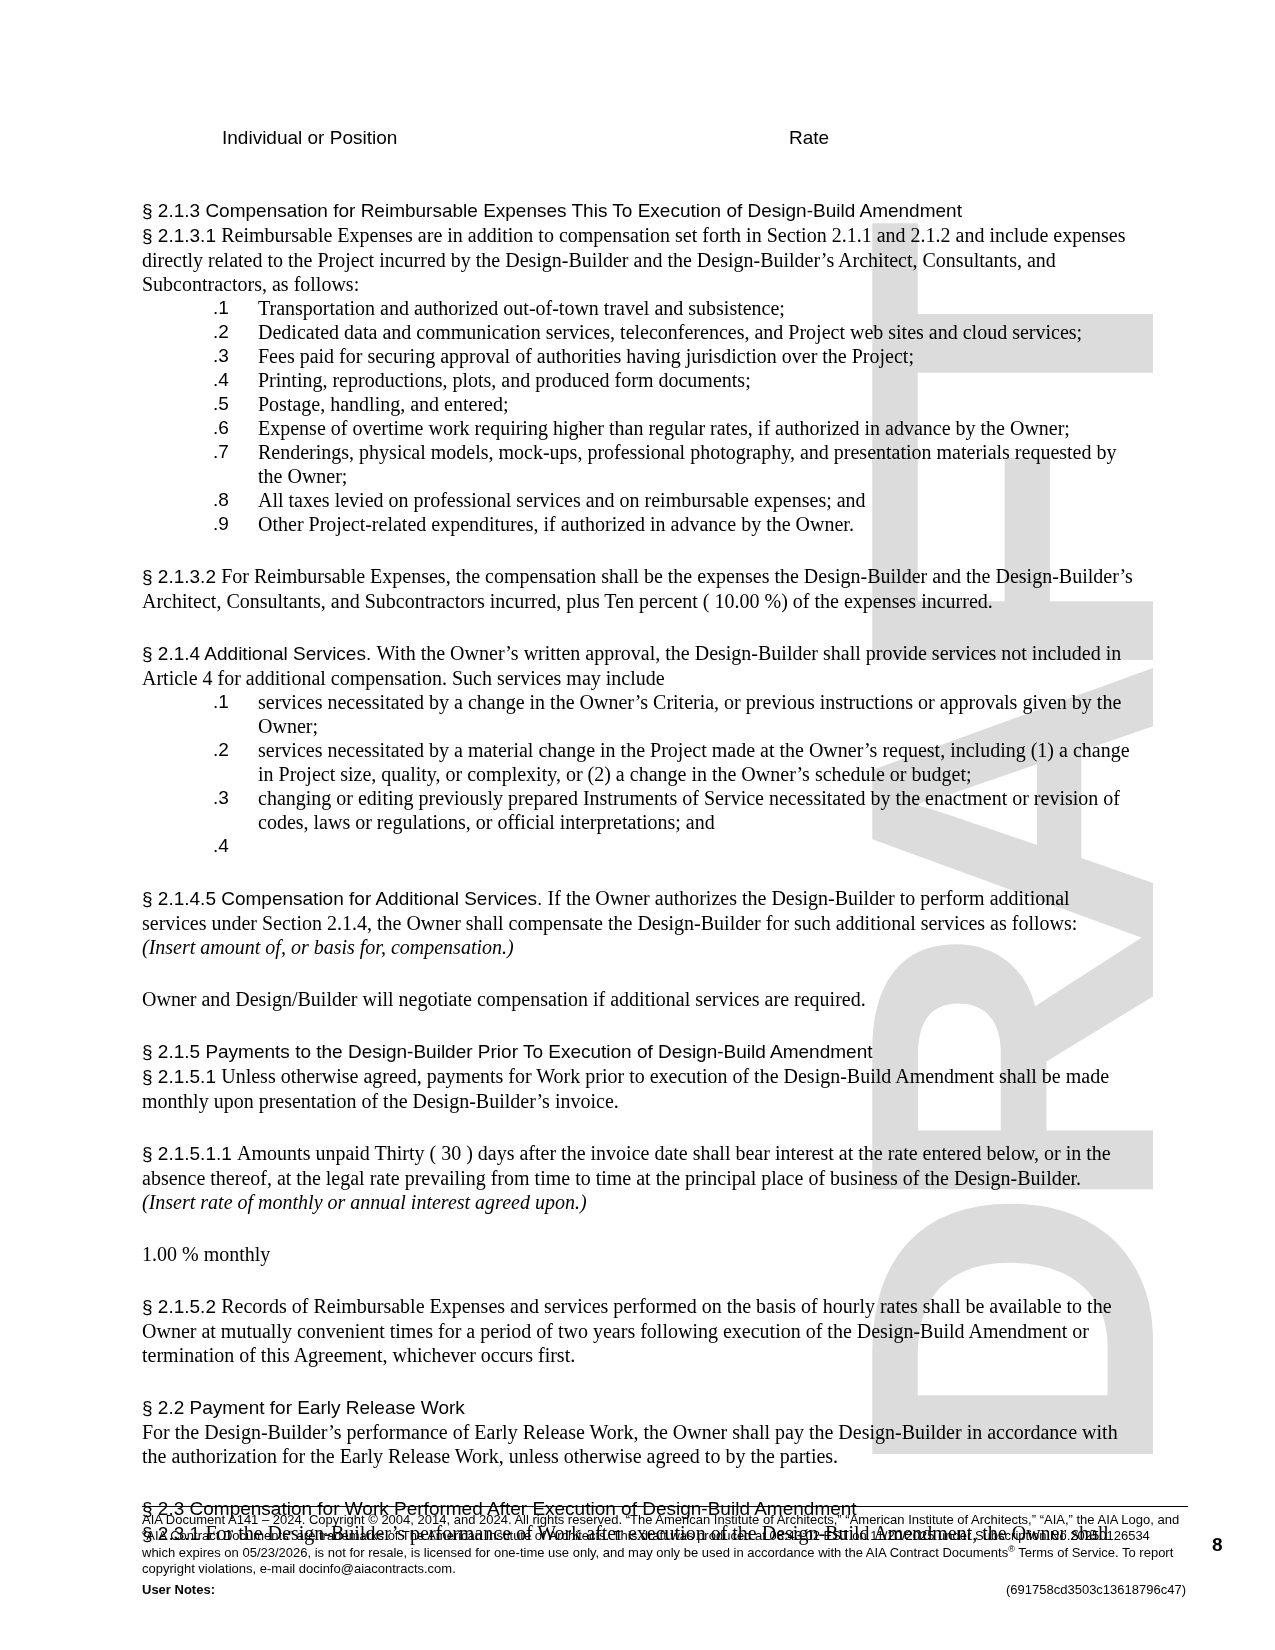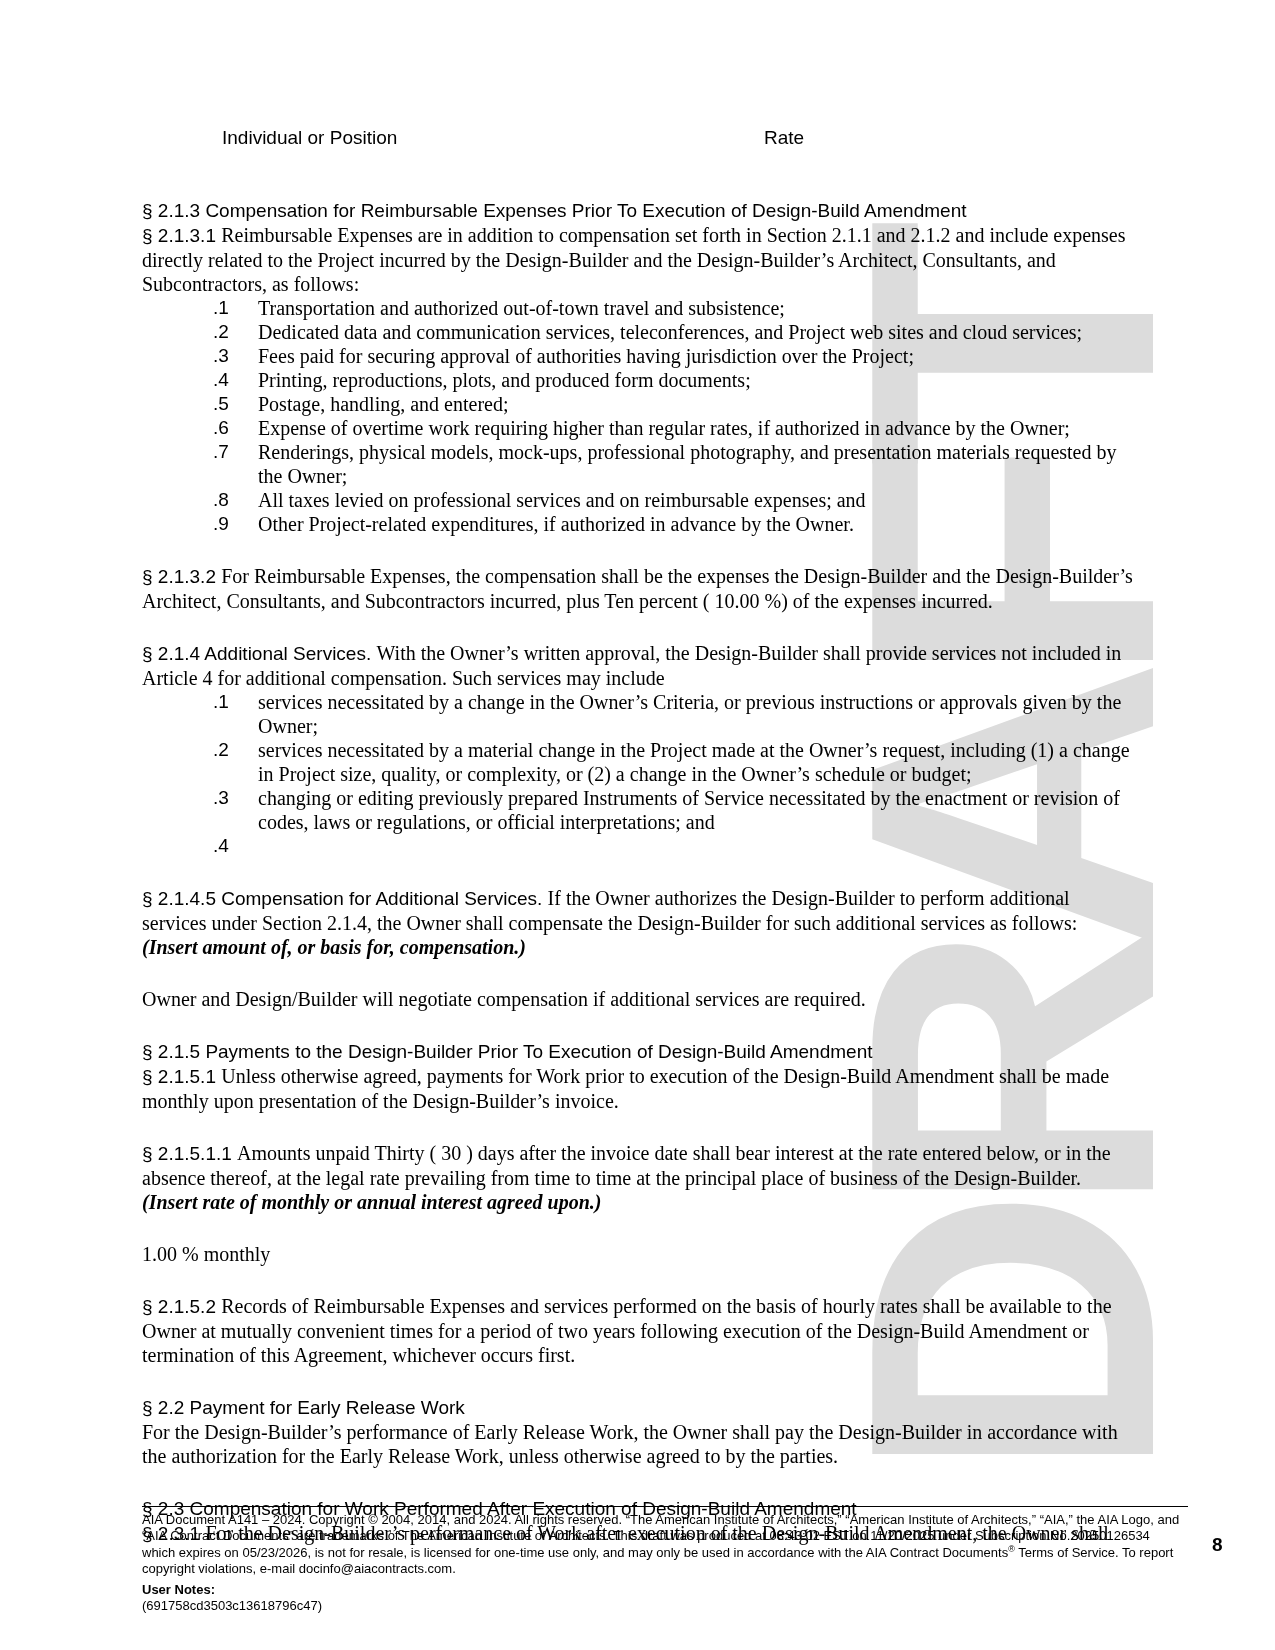--- a/index.html
+++ b/index.html
@@ -16,59 +16,59 @@
     color:#dcdcdc; text-align:center; white-space:nowrap;
     z-index:0; user-select:none;
   }
   .content {
     position:absolute; left:142px; top:126px; width:993px; z-index:1;
     font-size:20px; line-height:24px;
   }
   .sans-bold { font-family:"Liberation Sans", sans-serif; font-weight:normal; font-size:19px; }
   .cols-header { position:relative; height:24px; }
   .cols-header .col-left  { position:absolute; left:80px; }
-  .cols-header .col-right { position:absolute; left:622px; }
+  .cols-header .col-right { position:absolute; left:647px; }
   .blk { margin:0; }
   .gap-lg { margin-top:28px; }
   .gap-xl { margin-top:48px; }
   .li { display:flex; padding-left:71px; }
   .li-num { flex:0 0 45px; width:45px; }
   .li-text { flex:1; }
-  .italic-note { font-style:italic;font-weight:bold; }
+  .italic-note { font-style:italic; }
   .footer-rule {
     position:absolute; left:142px; top:1506px; width:1046px;
     border-top:1.7px solid #000; z-index:1;
   }
   .footer-text {
     position:absolute; left:142px; top:1512px; width:1044px;
     font-family:"Liberation Sans", sans-serif; font-size:13px; line-height:16.4px;
     z-index:1;
   }
   .footer-text sup { font-size:9px; line-height:0; }
-  .user-notes-row { display:flex; justify-content:space-between; margin-top:4px;flex-direction:column; }
+  .user-notes-row { display:flex; justify-content:space-between; margin-top:4px; }
   .user-notes-label { font-weight:bold; }
   .page-number {
     position:absolute; left:1212px; top:1534px; z-index:1;
     font-family:"Liberation Sans", sans-serif; font-weight:bold; font-size:19px;
   }
 </style>
 </head>
 <body>
 
 <div class="page">
 
   <div class="watermark" style="color: rgb(220, 220, 220);">DRAFT</div>
 
   <div class="content">
     <div class="cols-header">
       <span class="sans-bold col-left">Individual or Position</span>
       <span class="sans-bold col-right">Rate</span>
     </div>
     <div>
-        <p class="blk gap-xl"><span class="sans-bold">§ 2.1.3 Compensation for Reimbursable Expenses Prior To Execution of Design-Build Amendment</span></p>
+        <p class="blk gap-xl"><span class="sans-bold">§ 2.1.3 Compensation for Reimbursable Expenses This To Execution of Design-Build Amendment</span></p>
         <p class="blk"><span class="sans-bold">§ 2.1.3.1 </span><span>Reimbursable Expenses are in addition to compensation set forth in Section 2.1.1 and 2.1.2 and include expenses directly related to the Project incurred by the Design-Builder and the Design-Builder’s Architect, Consultants, and Subcontractors, as follows:</span></p>
         <div class="blk li">
           <span class="li-num sans-bold">.1</span>
           <span class="li-text">Transportation and authorized out-of-town travel and subsistence;</span>
         </div>
         <div class="blk li">
           <span class="li-num sans-bold">.2</span>
           <span class="li-text">Dedicated data and communication services, teleconferences, and Project web sites and cloud services;</span>
         </div>
         <div class="blk li">

